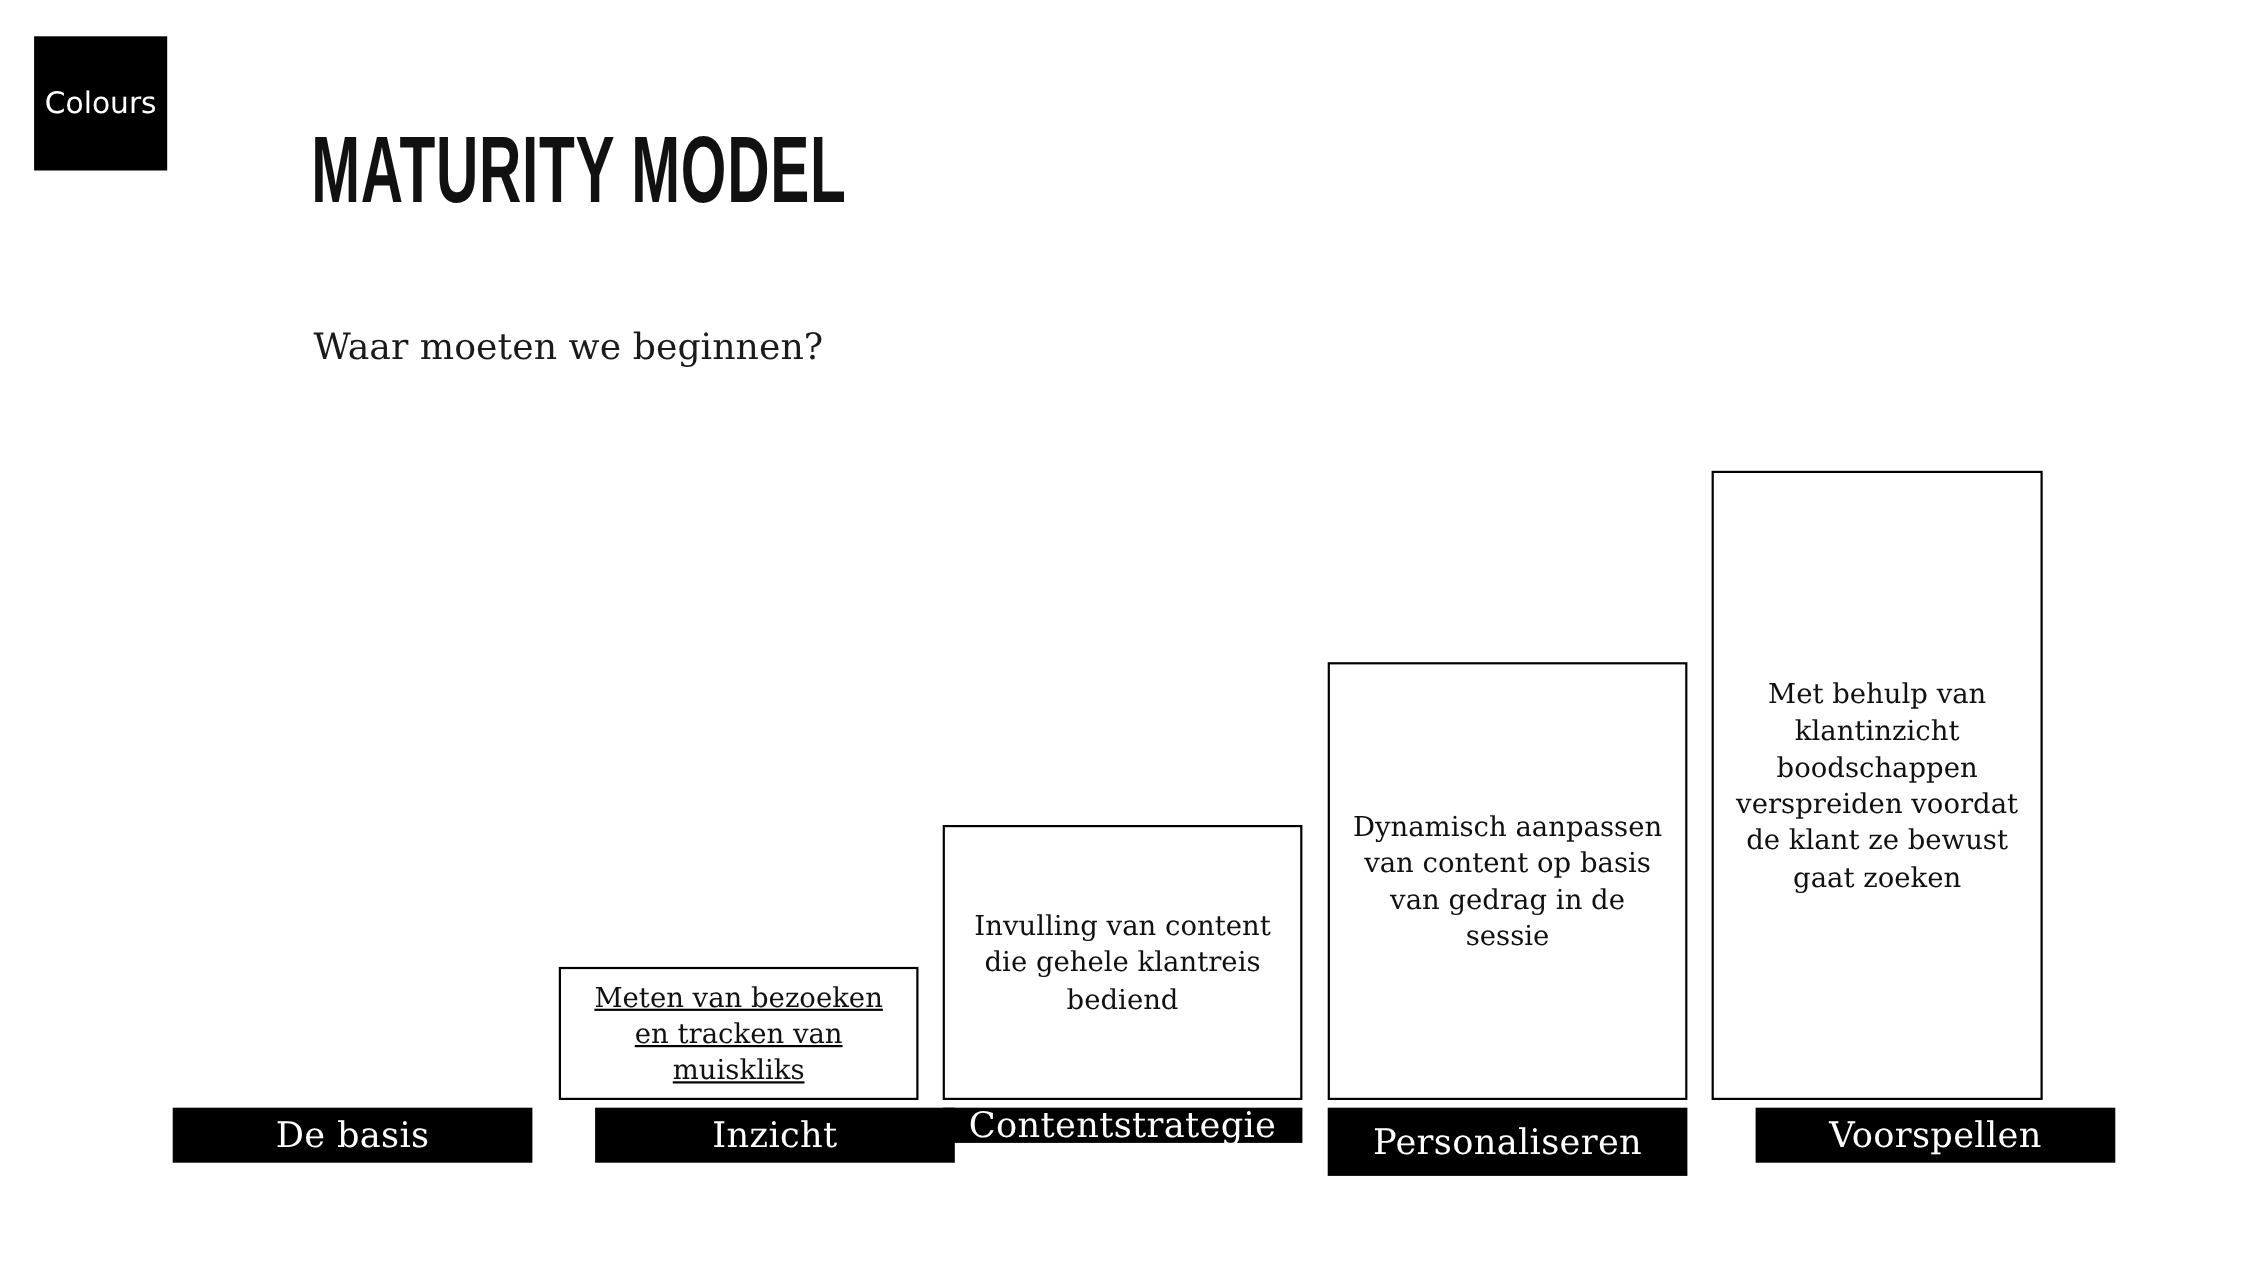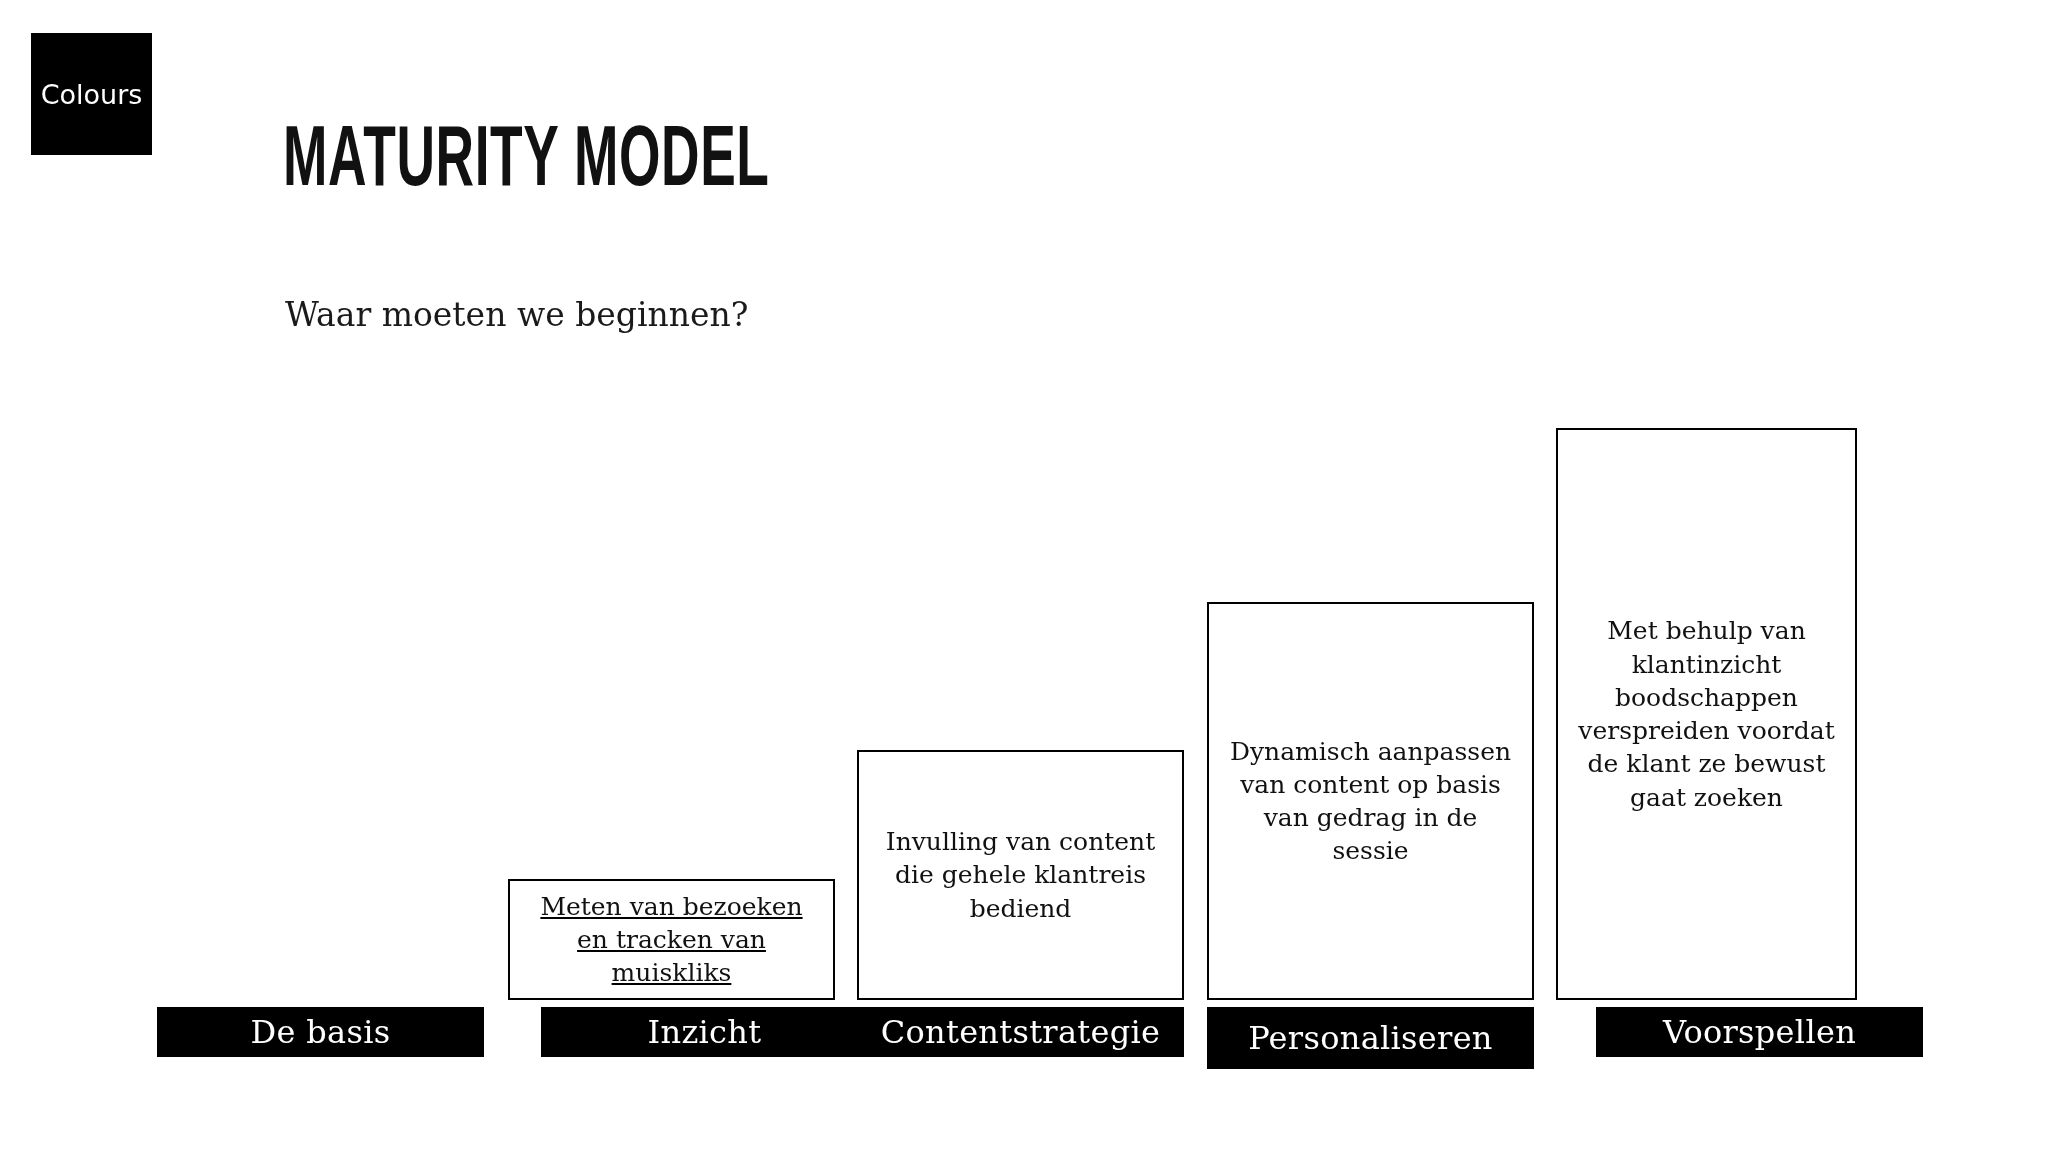--- a/index.html
+++ b/index.html
@@ -102,21 +102,21 @@
       </div>
       <div class="desc-box" style="left: 508px; top: 879px; width: 327px; height: 121px; text-decoration: underline;">
         <div class="desc-text">Meten van bezoeken en tracken van muiskliks</div>
       </div>
       <div class="label-bar" style="left: 508px; top: 1007px; width: 327px; height: 50px; margin-left: 33px;">
         <span class="label-text">Inzicht</span>
       </div>
       <div class="desc-box" style="left: 857px; top: 750px; width: 327px; height: 250px;">
         <div class="desc-text">Invulling van content die gehele klantreis bediend</div>
       </div>
-      <div class="label-bar" style="left: 857px; top: 1007px; width: 327px; height: 50px;">
+      <div class="label-bar" style="left: 857px; top: 1007px; width: 327px; height: 32px;">
         <span class="label-text">Contentstrategie</span>
       </div>
       <div class="desc-box" style="left: 1207px; top: 602px; width: 327px; height: 398px;">
         <div class="desc-text">Dynamisch aanpassen van content op basis van gedrag in de sessie</div>
       </div>
       <div class="label-bar" style="left: 1207px; top: 1007px; width: 327px; height: 62px;">
         <span class="label-text">Personaliseren</span>
       </div>
       <div class="desc-box" style="left: 1556px; top: 428px; width: 301px; height: 572px;">
         <div class="desc-text">Met behulp van klantinzicht boodschappen verspreiden voordat de klant ze bewust gaat zoeken</div>

